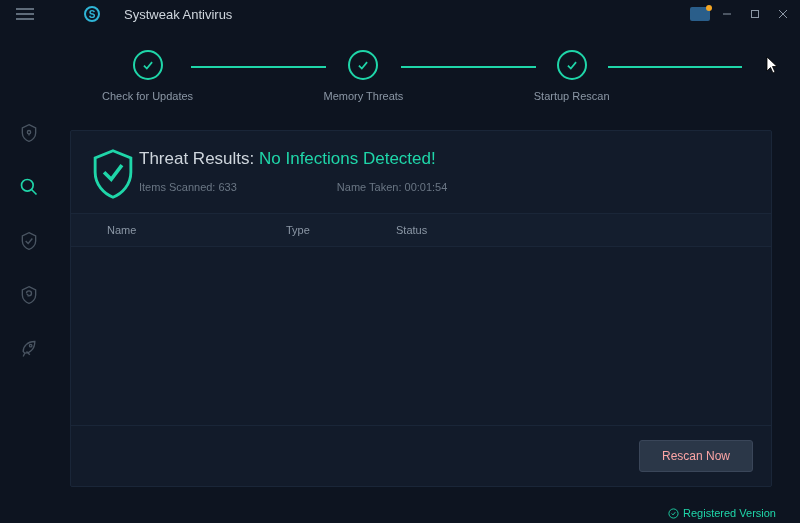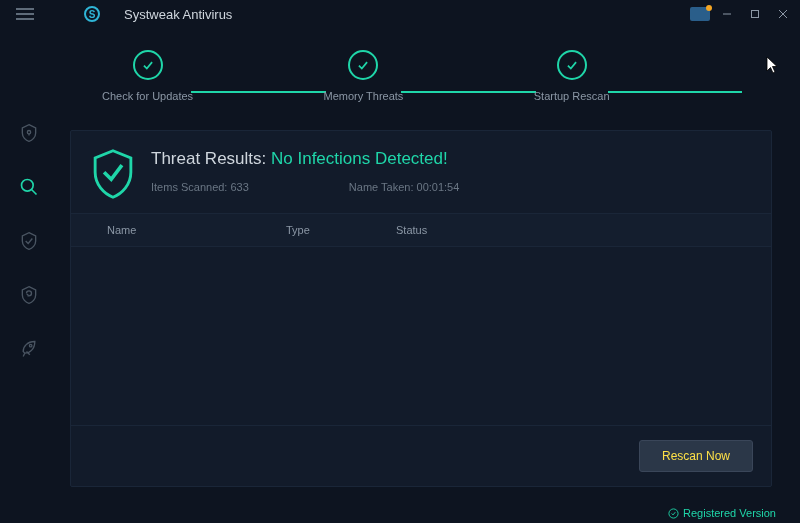--- a/index.html
+++ b/index.html
@@ -20,45 +20,45 @@
 
 .sidebar { position: absolute; left: 0; top: 28px; bottom: 20px; width: 58px; background: #0d1420; display: flex; flex-direction: column; align-items: center; padding-top: 88px; gap: 20px; }
 .side-item { width: 34px; height: 34px; display: flex; align-items: center; justify-content: center; color: #4a5562; cursor: pointer; border-radius:4px;}
 .side-item.active { color: #1fd6a9; }
 .side-item svg { width: 20px; height: 20px; }
 
 
 .content { position: absolute; left: 58px; top: 28px; right: 0; bottom: 20px; padding: 14px 28px 16px 12px; display:flex; flex-direction:column;}
 
 
-.steps { display: flex; align-items: flex-end; justify-content: center; padding: 8px 32px 0 32px; }
+.steps { display: flex; align-items: center; justify-content: center; padding: 8px 32px 0 32px; }
 .step { display: flex; flex-direction: column; align-items: center; gap: 10px; position: relative; }
 .step-circle { width: 30px; height: 30px; border: 2px solid #1fd6a9; border-radius: 50%; display: flex; align-items: center; justify-content: center; color: #1fd6a9; background: #0d1420; }
 .step-label { color: #8b97a5; font-size: 11px; white-space: nowrap; }
 .step-line { flex: 1; height: 2px; background: #1fd6a9; margin: 0 -2px; position: relative; top: -9px; }
 
 
 .panel { background: #121b2a; border: 1px solid #1a2638; border-radius: 2px; margin-top: 28px; flex: 1; display: flex; flex-direction: column; overflow:hidden;}
-.panel-header { padding: 18px 20px 14px 20px; display: flex; gap: 16px; align-items: flex-start; }
+.panel-header { padding: 18px 20px 14px 20px; display: flex; gap: 4px; align-items: flex-start; }
 .shield { width: 44px; height: 50px; color: #1fd6a9; flex-shrink: 0; }
 .result-text { flex: 1; }
 .result-title { font-size: 17px; color: #cfd6dd; font-weight: 400; margin-bottom: 12px; }
 .result-title .highlight { color: #1fd6a9; }
 .result-stats { display: flex; gap: 100px; font-size: 11px; color: #6a7684; }
 
 .table-head { display: flex; padding: 10px 20px 10px 36px; border-top: 1px solid #1a2638; border-bottom: 1px solid #1a2638; font-size: 11px; color: #8b97a5; background:#141e2e;}
 .col-name { width: 150px; }
 .col-type { width: 110px; margin-left: 29px; }
 .col-loc { flex: 1; }
 .col-status { width: 120px; }
 .col-end { width: 40px; }
 .table-body { flex: 1; }
 
 .panel-footer { padding: 14px 18px; display: flex; justify-content: flex-end; border-top: 1px solid #1a2638; }
-.btn-rescan { background: #2b3748; color: #fde047; font-size: 12px; padding: 8px 22px; border: 1px solid #3a4659; border-radius: 3px; cursor: pointer; }
+.btn-rescan { background: #2b3748; color: #fca5a5; font-size: 12px; padding: 8px 22px; border: 1px solid #3a4659; border-radius: 3px; cursor: pointer; }
 
 
 .footer { position: absolute; bottom: 0; right: 24px; height: 20px; display: flex; align-items: center; gap: 4px; color: #1fd6a9; font-size: 11px; }
 .footer svg { width: 11px; height: 11px; }
 
 
 .cursor { position: absolute; top: 56px; right: 20px; color: #fff; font-size: 14px; pointer-events:none;}
 
 .chk { width:14px; height:14px;}
 </style>

